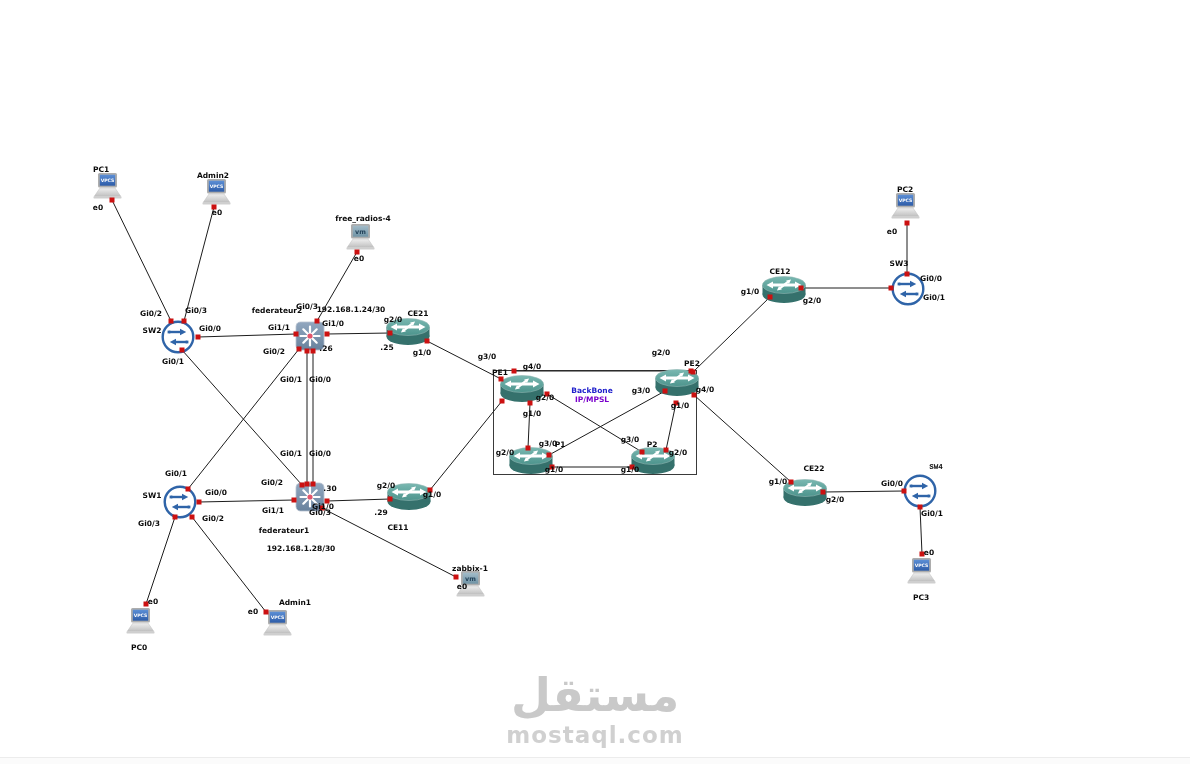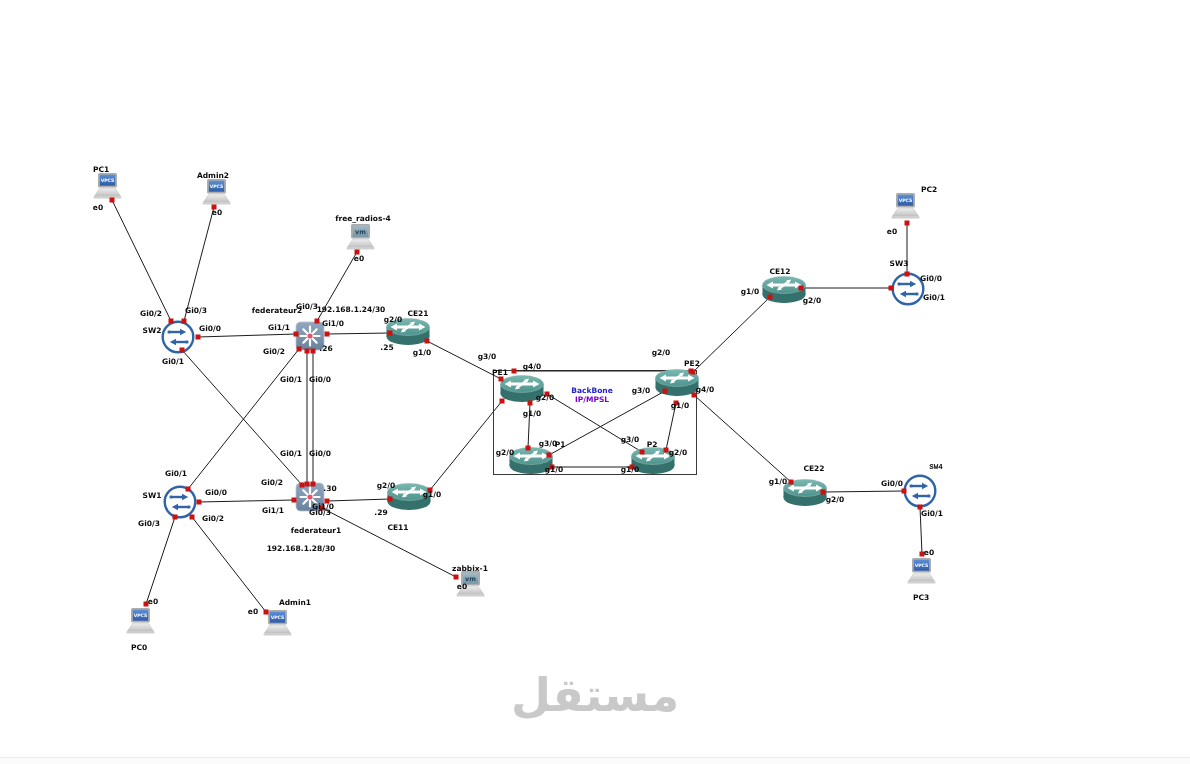--- a/index.html
+++ b/index.html
@@ -370,36 +370,36 @@
       <div class="lbl" style="left: 661px; top: 352px;">g2/0</div>
       <div class="lbl" style="left: 641px; top: 390px;">g3/0</div>
       <div class="lbl" style="left: 680px; top: 405px;">g1/0</div>
       <div class="lbl" style="left: 705px; top: 389px;">g4/0</div>
       <div class="lbl" style="left: 780px; top: 271px;">CE12</div>
       <div class="lbl" style="left: 750px; top: 291px;">g1/0</div>
       <div class="lbl" style="left: 812px; top: 300px;">g2/0</div>
       <div class="lbl" style="left: 899px; top: 263px;">SW3</div>
       <div class="lbl" style="left: 931px; top: 278px;">Gi0/0</div>
       <div class="lbl" style="left: 934px; top: 297px;">Gi0/1</div>
-      <div class="lbl" style="left: 905px; top: 189px; margin-left: 24px;">PC2</div>
+      <div class="lbl" style="left: 905px; top: 189px;">PC2</div>
       <div class="lbl" style="left: 892px; top: 231px;">e0</div>
       <div class="lbl" style="left: 814px; top: 468px;">CE22</div>
       <div class="lbl" style="left: 778px; top: 481px;">g1/0</div>
       <div class="lbl" style="left: 835px; top: 499px;">g2/0</div>
       <div class="lbl" style="left: 936px; top: 467px; font-family: Liberation Mono, monospace;">SW4</div>
       <div class="lbl" style="left: 892px; top: 483px;">Gi0/0</div>
       <div class="lbl" style="left: 932px; top: 513px;">Gi0/1</div>
       <div class="lbl" style="left: 921px; top: 597px;">PC3</div>
       <div class="lbl" style="left: 929px; top: 552px;">e0</div>
       <div class="lbl" style="left: 152px; top: 495px;">SW1</div>
       <div class="lbl" style="left: 176px; top: 473px;">Gi0/1</div>
       <div class="lbl" style="left: 216px; top: 492px;">Gi0/0</div>
       <div class="lbl" style="left: 213px; top: 518px;">Gi0/2</div>
       <div class="lbl" style="left: 149px; top: 523px;">Gi0/3</div>
-      <div class="lbl" style="left: 284px; top: 530px; margin-left: 32px;">federateur1</div>
+      <div class="lbl" style="left: 284px; top: 530px;">federateur1</div>
       <div class="lbl" style="left: 301px; top: 548px;">192.168.1.28/30</div>
       <div class="lbl" style="left: 291px; top: 453px;">Gi0/1</div>
       <div class="lbl" style="left: 320px; top: 453px;">Gi0/0</div>
       <div class="lbl" style="left: 272px; top: 482px;">Gi0/2</div>
       <div class="lbl" style="left: 273px; top: 510px;">Gi1/1</div>
       <div class="lbl" style="left: 330px; top: 488px;">.30</div>
       <div class="lbl" style="left: 323px; top: 506px;">Gi1/0</div>
       <div class="lbl" style="left: 320px; top: 512px;">Gi0/3</div>
       <div class="lbl" style="left: 398px; top: 527px;">CE11</div>
       <div class="lbl" style="left: 386px; top: 485px;">g2/0</div>
@@ -411,16 +411,17 @@
       <div class="lbl" style="left: 153px; top: 601px;">e0</div>
       <div class="lbl" style="left: 295px; top: 602px;">Admin1</div>
       <div class="lbl" style="left: 253px; top: 611px;">e0</div>
     </div>
 
   <div class="bb-lbl" id="bb1" style="left: 592px; top: 390px; color: rgb(32, 32, 204);">BackBone</div>
   <div class="bb-lbl" id="bb2" style="left: 592px; top: 399px; color: rgb(122, 0, 204);">IP/MPSL</div>
 
   <div id="wm">
     <div id="wm-ar">مستقل</div>
+    <div id="wm-la">mostaql.com</div>
   </div>
 
   <div id="bottom-edge"></div>
 </div>
 
 </body></html>

